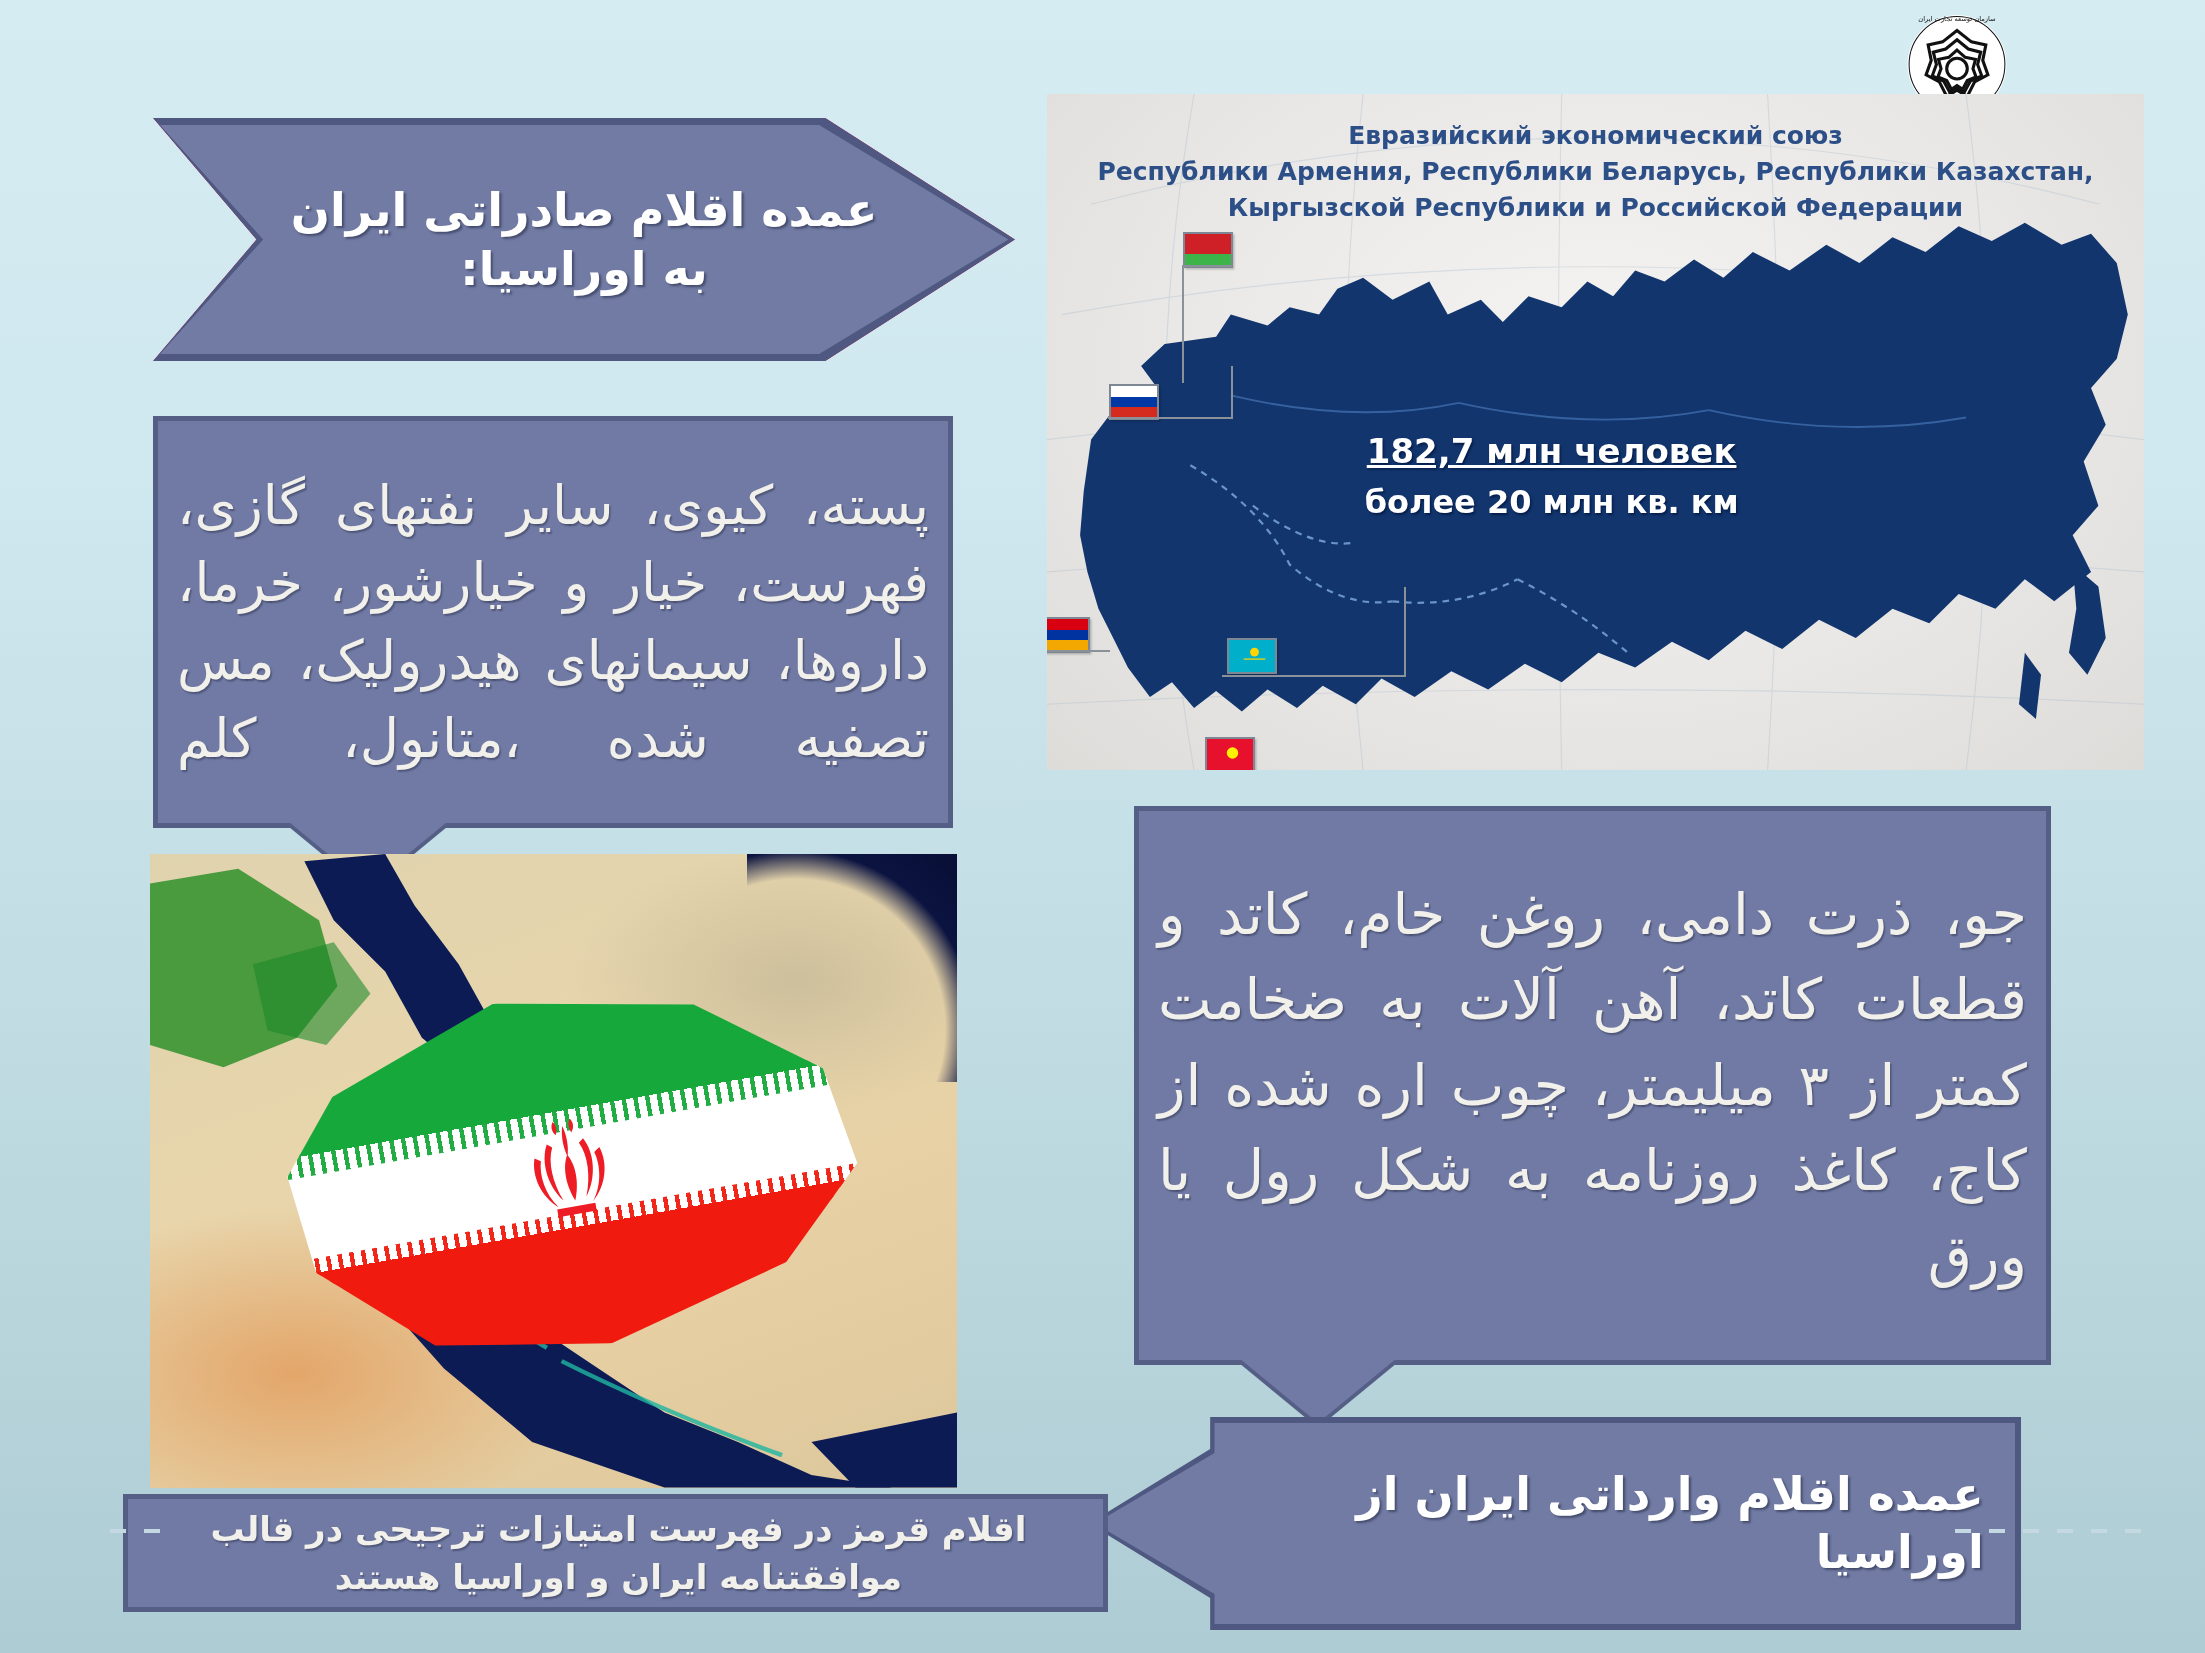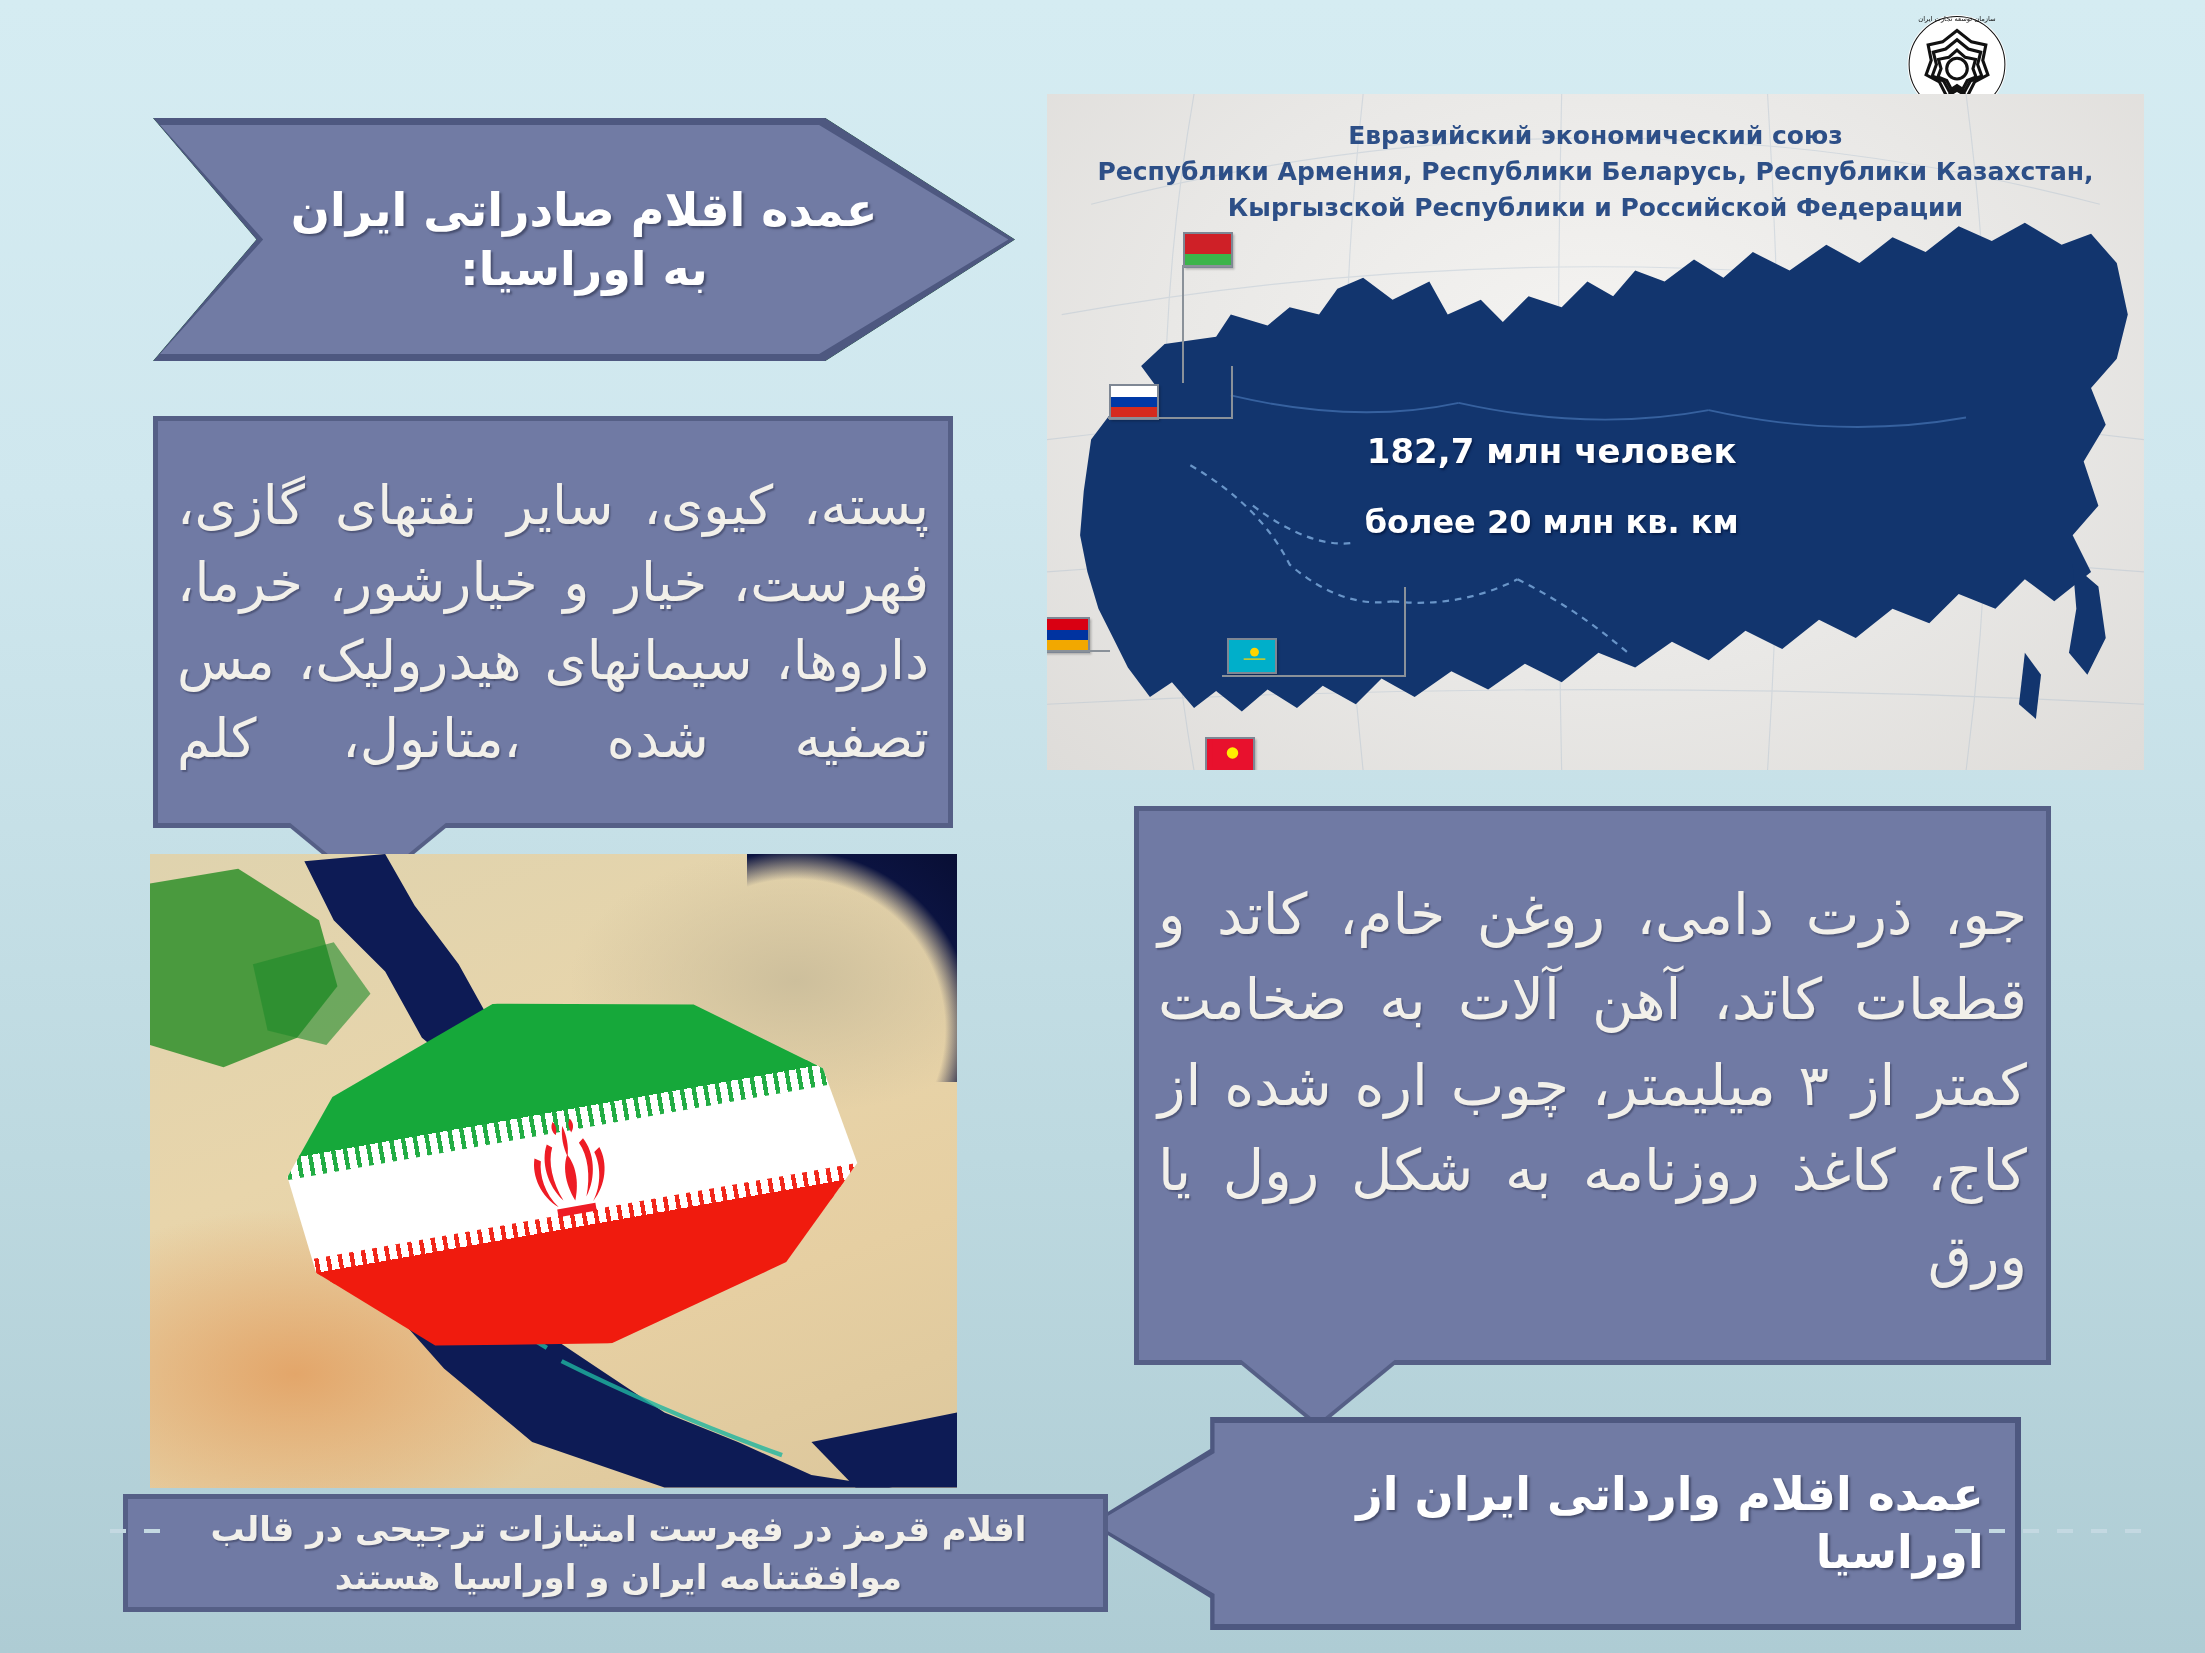--- a/index.html
+++ b/index.html
@@ -39,21 +39,21 @@
     width:0;height:0;
     border-left:79px solid transparent;
     border-right:79px solid transparent;
     border-top:65px solid #707aa4;
     filter:drop-shadow(0 5.9px 0 #555f86);
   }
 
   
   .chevron-right{
     position:absolute;
-    background:#14532d;
+    background:#be185d;
     border:0;
     -webkit-clip-path:polygon(0 0,78% 0,100% 50%,78% 100%,0 100%,12% 50%);
     clip-path:polygon(0 0,78% 0,100% 50%,78% 100%,0 100%,12% 50%);
     display:flex;align-items:center;justify-content:center;
   }
   .chevron-right .outline{
     position:absolute;inset:0;
     background:#4e5880;
     -webkit-clip-path:polygon(0 0,78% 0,100% 50%,78% 100%,0 100%,12% 50%);
     clip-path:polygon(0 0,78% 0,100% 50%,78% 100%,0 100%,12% 50%);
@@ -101,21 +101,21 @@
     font-family:"DejaVu Sans","Liberation Sans",sans-serif;
     direction:ltr;
   }
   .map-stats{
     position:absolute;left:12%;right:20%;top:49%;
     color:#ffffff;font-weight:bold;line-height:1.55;
     font-family:"DejaVu Sans","Liberation Sans",sans-serif;
     direction:ltr;text-align:center;
     text-shadow:1.5px 1.5px 2.2px rgba(0,20,60,.7);
   }
-  .map-stats .s1{font-size:34px;display:block;margin-bottom:20px;}
+  .map-stats .s1{font-size:34px;display:block;margin-bottom:0;text-decoration:underline;}
   .map-stats .s2{font-size:32px;display:block;}
   .map-stats .s3{font-size:32px;display:block;}
   .flagchip{position:absolute;width:46px;height:32px;border:2.2px solid #7e8794;box-shadow:1.5px 2.2px 2.2px rgba(0,0,0,.25);}
   .flag-by{background:linear-gradient(180deg,#cf2027 0%,#cf2027 62%,#3cb44a 62%,#3cb44a 100%);}
   .flag-ru{background:linear-gradient(180deg,#ffffff 0%,#ffffff 33%,#0039a6 33%,#0039a6 66%,#d52b1e 66%,#d52b1e 100%);}
   .flag-am{background:linear-gradient(180deg,#d90012 0%,#d90012 33%,#0033a0 33%,#0033a0 66%,#f2a800 66%,#f2a800 100%);}
   .flag-kz{background:#00afca;}
   .flag-kg{background:#e8112d;}
   .leader{position:absolute;background:#8a9199;}
 

